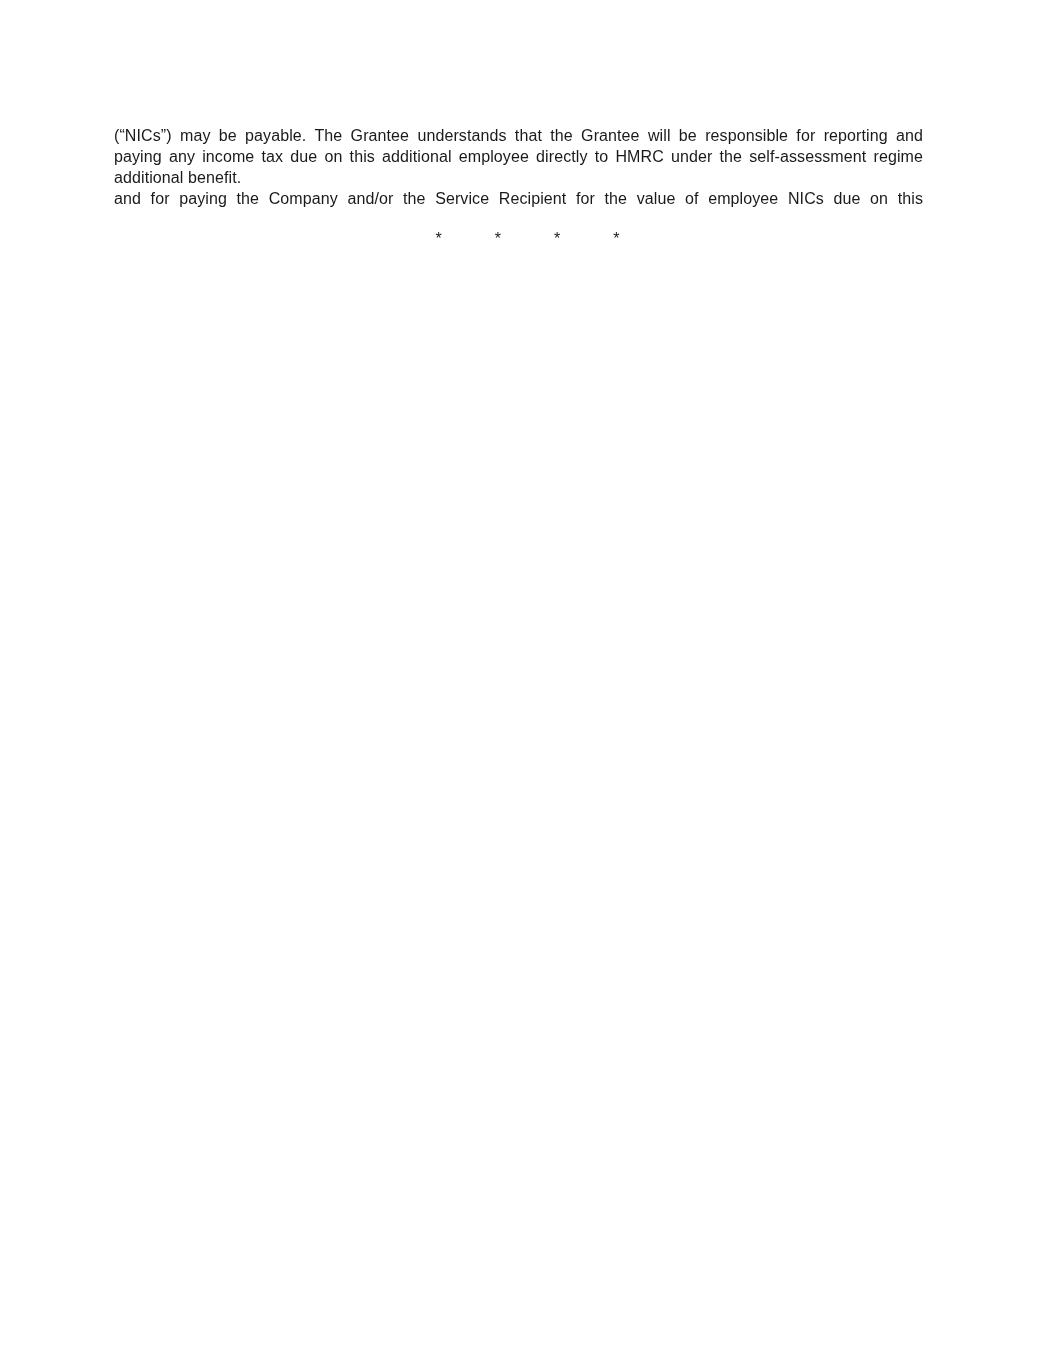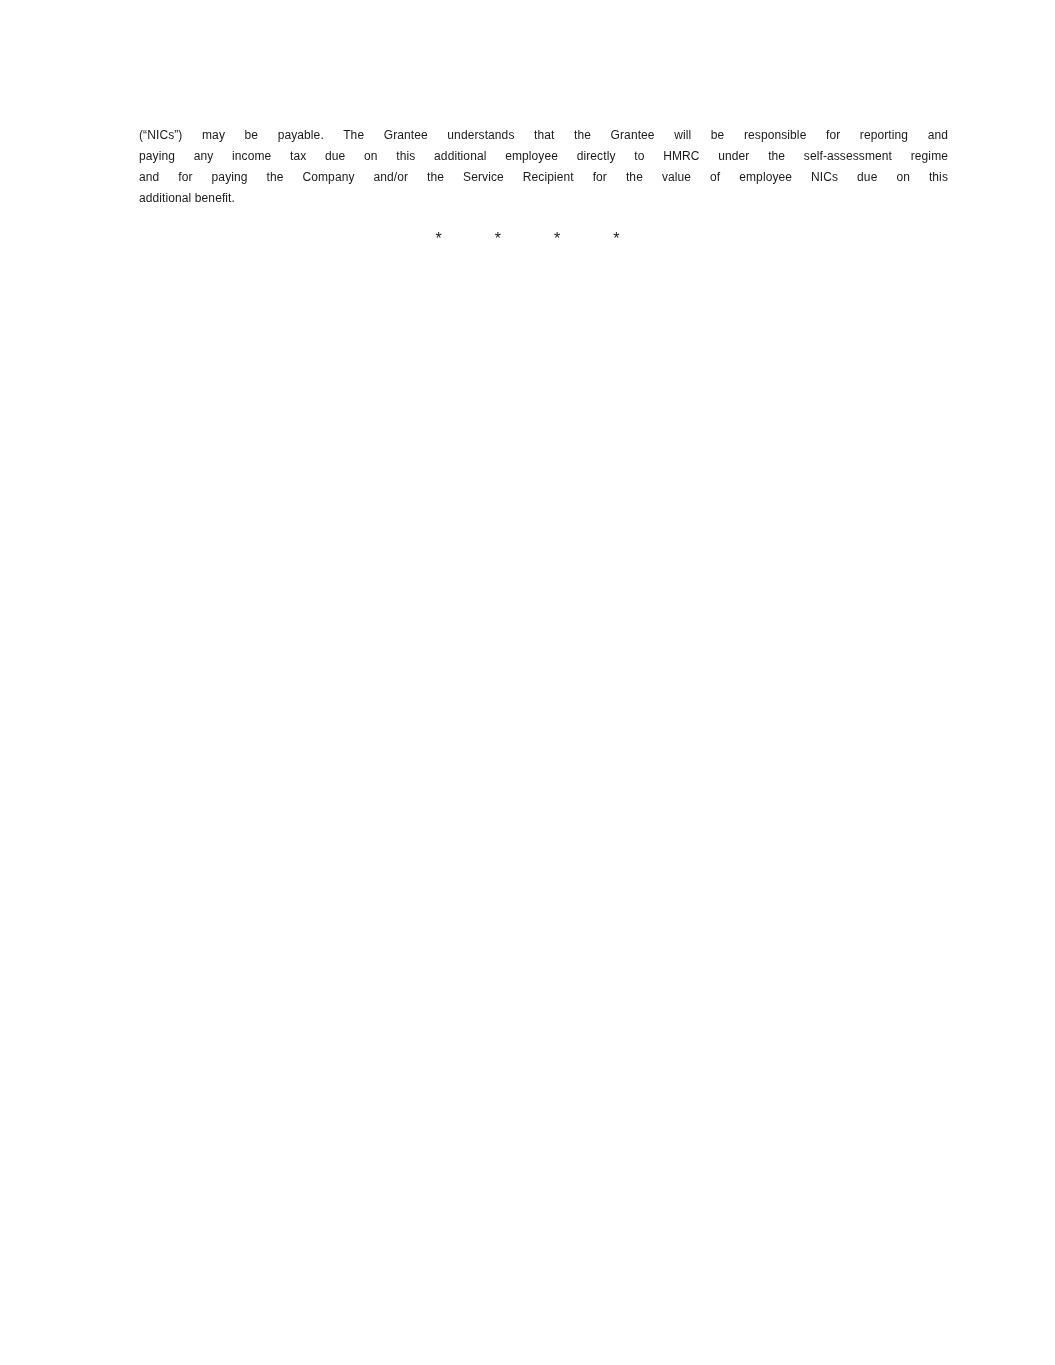--- a/index.html
+++ b/index.html
@@ -10,24 +10,24 @@
   .page {
     position: relative;
     width: 1055px;
     height: 1365px;
     background: #ffffff;
     overflow: hidden;
     font-family: "Liberation Sans", "DejaVu Sans", sans-serif;
   }
   .paragraph {
     position: absolute;
-    left: 139px;
+    left: 114px;
     top: 125px;
     width: 809px;
-    font-size: 12px;
+    font-size: 16px;
     line-height: 21px;
     color: #1a1a1a;
     letter-spacing: 0.1px;
   }
   .para-line {
     text-align: left;
     white-space: normal;
   }
   .para-line.justified {
     text-align: justify;
@@ -50,22 +50,22 @@
   }
 </style>
 </head>
 <body>
 
 <div class="page">
 
   <div class="paragraph">
     <div class="para-line justified">(“NICs”) may be payable. The Grantee understands that the Grantee will be responsible for reporting and</div>
     <div class="para-line justified">paying any income tax due on this additional employee directly to HMRC under the self-assessment regime</div>
+    <div class="para-line">additional benefit.</div>
     <div class="para-line justified">and for paying the Company and/or the Service Recipient for the value of employee NICs due on this</div>
-    <div class="para-line">additional benefit.</div>
   </div>
 
   <div class="separator-row">
     <span>*</span>
     <span>*</span>
     <span>*</span>
     <span>*</span>
   </div>
 
 </div>

